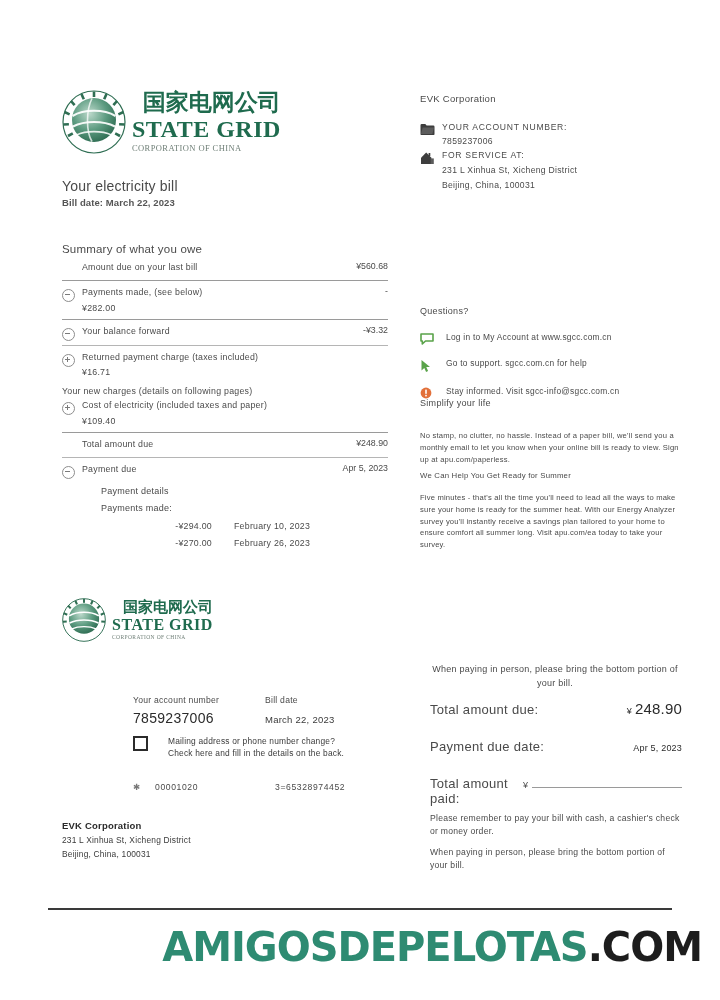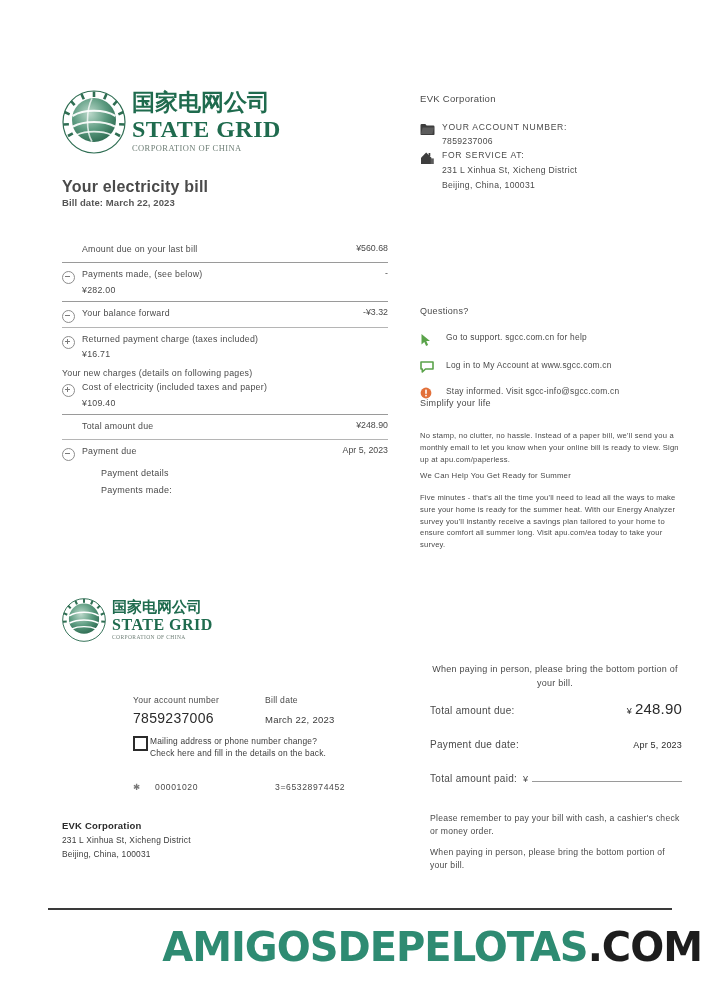--- a/index.html
+++ b/index.html
@@ -29,20 +29,21 @@
     flex: 0 0 auto;
   }
   .logo-mark svg { display: block; }
   .logo-text { margin-left: 6px; }
   .logo-cn {
     font-family: "DejaVu Sans", sans-serif;
     font-weight: bold;
     color: #1f6b4e;
     letter-spacing: 0px;
     line-height: 1;
+    text-align: right;
   }
   .logo-sg {
     font-family: "Liberation Serif", serif;
     font-weight: bold;
     color: #1f6b4e;
     line-height: 1;
     letter-spacing: 0.5px;
   }
   .logo-sub {
     font-family: "Liberation Serif", serif;
@@ -61,22 +62,22 @@
   #stub-logo .logo-sg { font-size: 16px; margin-top: 2px; }
   #stub-logo .logo-sub { font-size: 5.5px; margin-top: 2px; }
 
   
   .abs { position: absolute; }
 
   #header-logo { left: 62px; top: 90px; }
 
   #bill-title {
     left: 62px; top: 178px;
-    font-size: 16px;
-    font-weight: bold;
+    font-size: 14px;
+    font-weight: normal;
     color: #4a4a4a;
     letter-spacing: 0.2px;
   }
   #bill-date {
     left: 62px; top: 197px;
     font-size: 9.5px;
     color: #555;
     font-weight: bold;
     letter-spacing: 0.1px;
   }
@@ -287,21 +288,21 @@
     margin-top: 9px;
   }
   .chkbox {
     width: 11px; height: 11px;
     border: 2px solid #2b2b2b;
     background: #fff;
     flex: 0 0 11px;
     margin-top: 1px;
   }
   .chk-tx {
-    margin-left: 2px;
+    margin-left: 20px;
     font-size: 8.4px;
     color: #3a3a3a;
     line-height: 1.45;
     letter-spacing: 0.2px;
   }
 
   #stub-refs {
     left: 133px; top: 782px;
     width: 260px;
     display: flex;
@@ -328,21 +329,21 @@
   }
 
   #stub-totals { left: 430px; top: 700px; width: 252px; }
   .tot-row {
     display: flex;
     align-items: baseline;
     margin-bottom: 22px;
   }
   .tot-lbl {
     flex: 1;
-    font-size: 10px;
+    font-size: 13px;
     color: #4a4a4a;
     letter-spacing: 0.3px;
   }
   .tot-val {
     font-size: 15px;
     color: #2b2b2b;
     letter-spacing: 0.2px;
     white-space: nowrap;
   }
   .tot-val .cur { font-size: 9px; margin-right: 3px; }
@@ -464,20 +465,21 @@
         <div class="acct-label">FOR SERVICE AT:</div>
         <div class="acct-value lines">
           <div>231 L Xinhua St, Xicheng District</div>
           <div>Beijing, China, 100031</div>
         </div>
       </div>
     </div>
   </div>
 
   <div class="abs" id="summary">
+    <div class="summary-title">Summary of what you owe</div>
 
     <div class="srow">
       <div class="ic"></div>
       <div class="lbl">Amount due on your last bill</div>
       <div class="amt">¥560.68</div>
     </div>
     <div class="hr"></div>
 
     <div class="srow">
       <div class="ic">
@@ -536,41 +538,51 @@
       <div class="ic">
           <div class="circ"></div>
         </div>
       <div class="lbl">Payment due</div>
       <div class="amt">Apr 5, 2023</div>
     </div>
 
     <div class="pay-head">Payment details</div>
     <div class="pay-head">Payments made:</div>
 
+    <div class="pay-lines">
+      <div class="pay-line">
+        <div class="pamt">-¥294.00</div>
+        <div class="pdate">February 10, 2023</div>
+      </div>
+      <div class="pay-line">
+        <div class="pamt">-¥270.00</div>
+        <div class="pdate">February 26, 2023</div>
+      </div>
+    </div>
   </div>
 
   <div class="abs" id="questions">
     <div class="q-title">Questions?</div>
+
+    <div class="q-row">
+      <div class="q-ic">
+        <svg width="14" height="12" viewBox="0 0 14 12">
+          <path d="M1 1 h12 v7 h-7.5 l-3.2 3 v-3 h-1.3 z" fill="none" stroke="#5aa34a" stroke-width="1.6" stroke-linejoin="round"></path>
+        </svg>
+      </div>
+      <div class="q-tx">Log in to My Account at www.sgcc.com.cn</div>
+    </div>
 
     <div class="q-row">
       <div class="q-ic">
         <svg width="13" height="14" viewBox="0 0 13 14">
           <path d="M1.5 1 L1.5 11.5 L4.3 8.9 L6.1 13 L8.1 12.1 L6.3 8.1 L10 8 Z" fill="#5aa34a"></path>
         </svg>
       </div>
       <div class="q-tx">Go to support. sgcc.com.cn for help</div>
-    </div>
-
-    <div class="q-row">
-      <div class="q-ic">
-        <svg width="14" height="12" viewBox="0 0 14 12">
-          <path d="M1 1 h12 v7 h-7.5 l-3.2 3 v-3 h-1.3 z" fill="none" stroke="#5aa34a" stroke-width="1.6" stroke-linejoin="round"></path>
-        </svg>
-      </div>
-      <div class="q-tx">Log in to My Account at www.sgcc.com.cn</div>
     </div>
 
     <div class="q-row">
       <div class="q-ic">
         <svg width="12" height="12" viewBox="0 0 12 12">
           <circle cx="6" cy="6" r="5.4" fill="#e2703a"></circle>
           <rect x="5.2" y="2.6" width="1.6" height="4.2" fill="#ffffff"></rect>
           <rect x="5.2" y="7.8" width="1.6" height="1.6" fill="#ffffff"></rect>
         </svg>
       </div>

